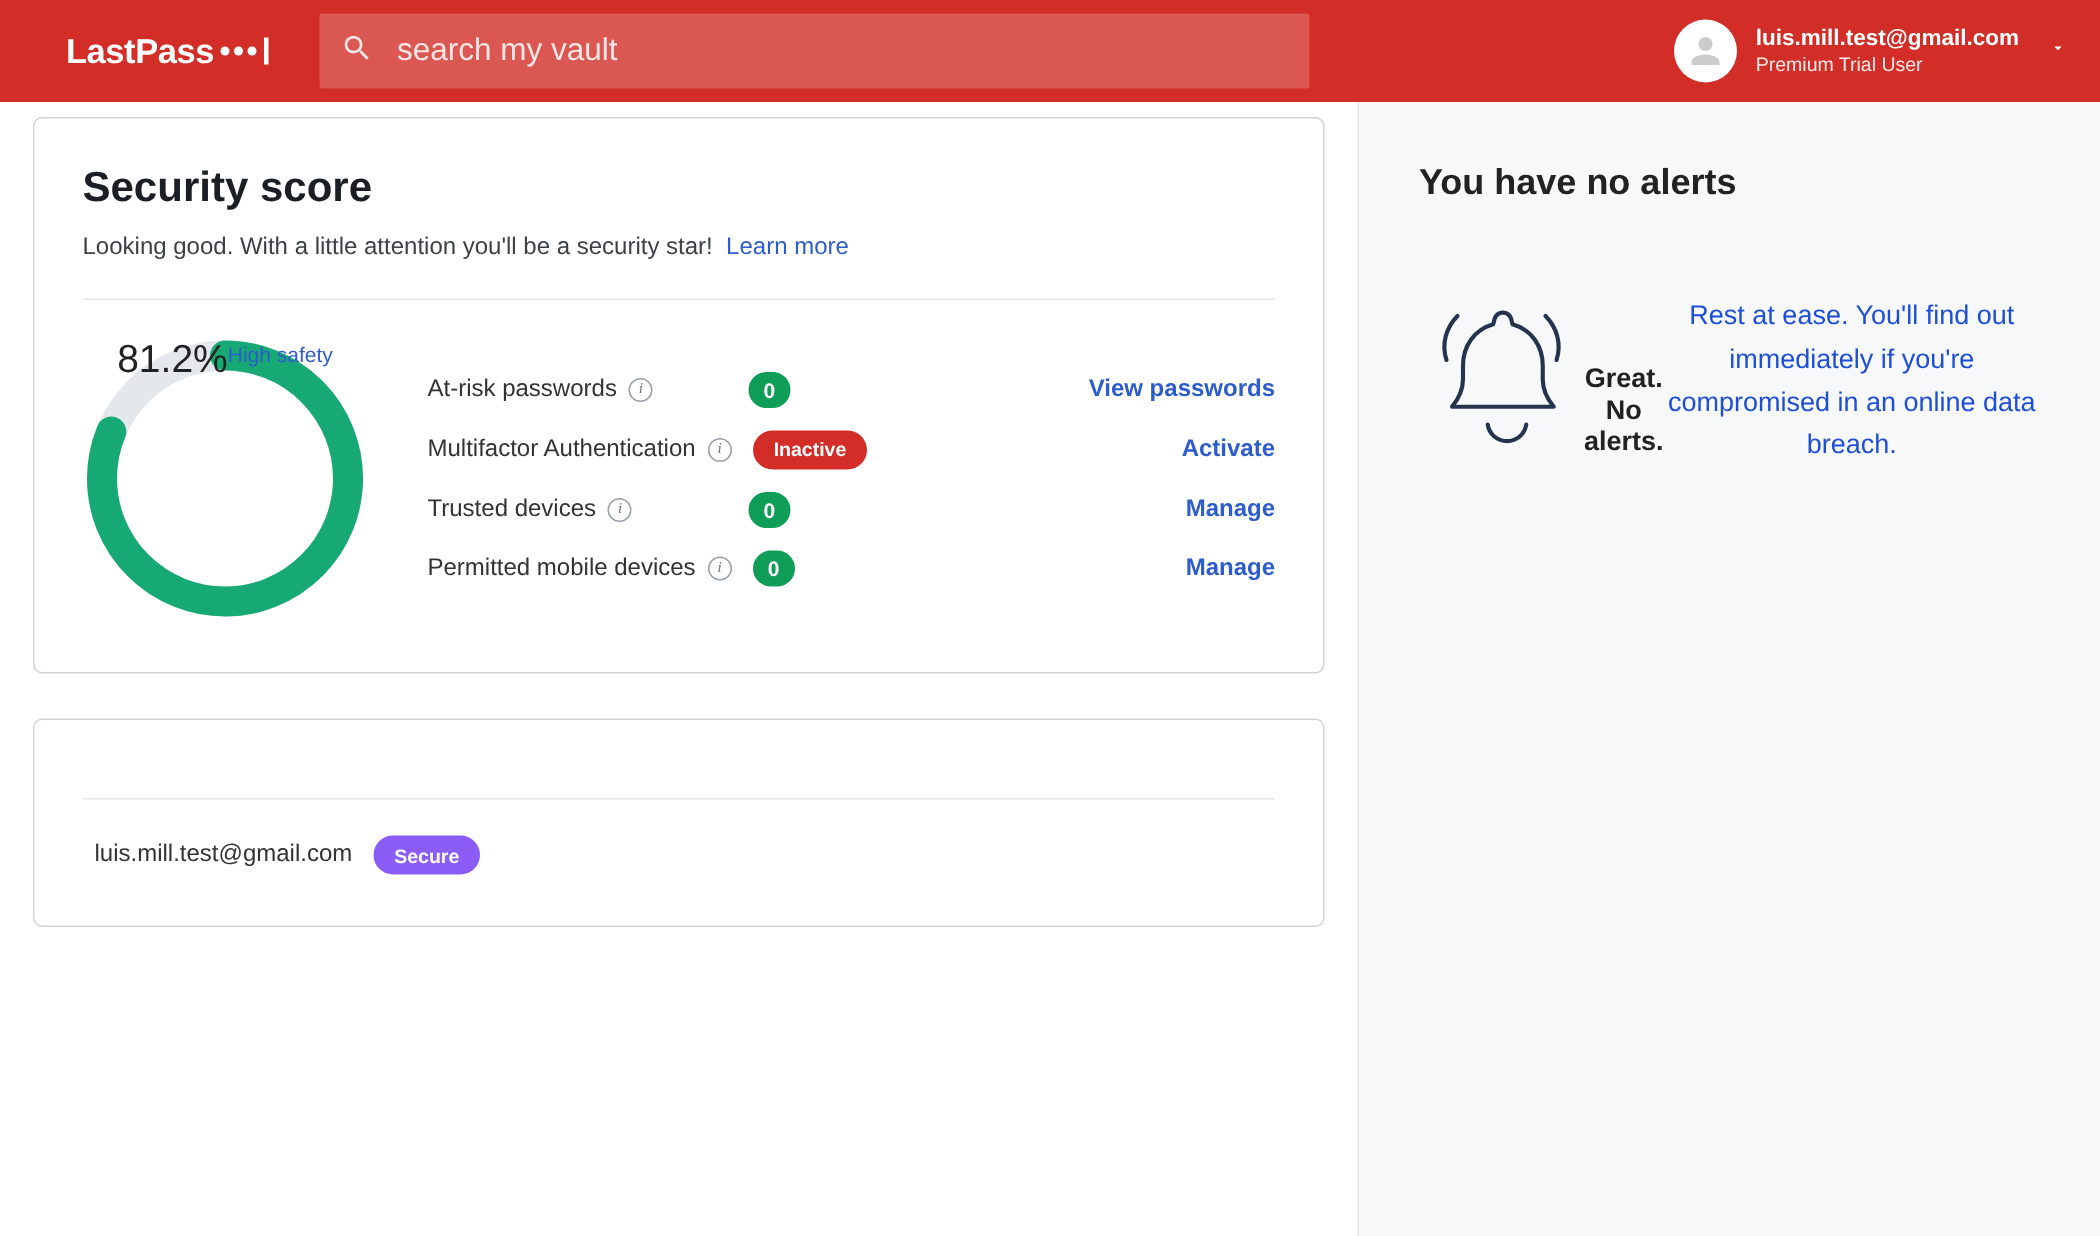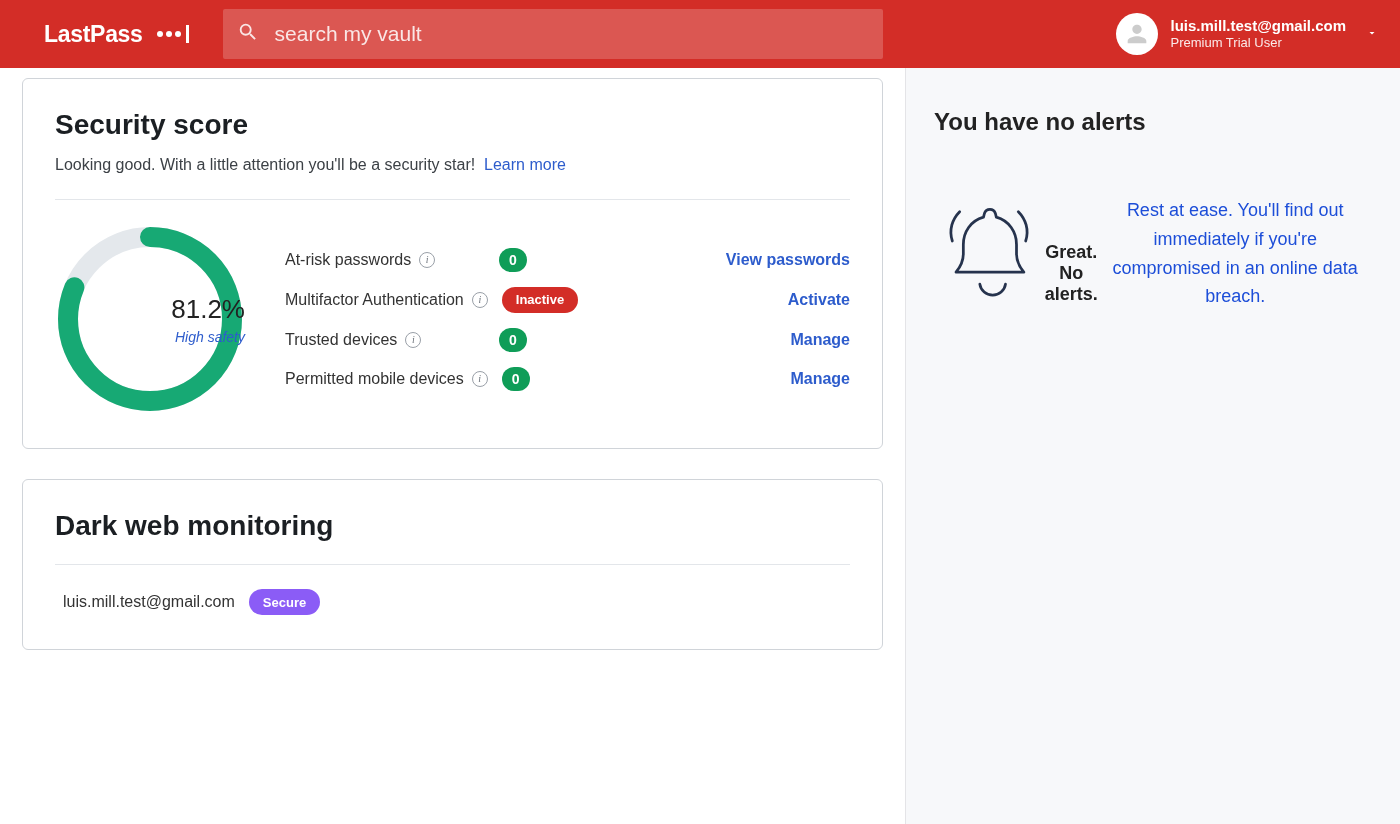--- a/index.html
+++ b/index.html
@@ -9,21 +9,21 @@
     background: #d32d27;
     height: 68px;
     display: flex;
     align-items: center;
     padding: 0 22px 0 44px;
     color: #fff;
   }
   .logo {
     display: flex;
     align-items: center;
-    gap: 12px;
+    gap: 2px;
   }
   .logo-text { font-size: 23px; font-weight: 700; letter-spacing: -0.3px; }
   .logo-dots { display:inline-flex; align-items:center; gap:3px; margin-left:2px;}
   .logo-dots .dot { width:6px; height:6px; background:#fff; border-radius:50%; }
   .logo-dots .bar { width:3px; height:18px; background:#fff; margin-left:2px;}
   .search {
     display:flex; align-items:center;
     background: rgba(255,255,255,0.20);
     height: 50px;
     margin-left: 34px;
@@ -58,43 +58,43 @@
     overflow-y: auto;
     position:relative;
     padding: 10px 22px 41px 22px;
   }
   .left::-webkit-scrollbar{ width:14px; background:#f1f1f1;}
   .left::-webkit-scrollbar-thumb{ background:#c3c3c3; }
   .right {
     flex:1;
     background:#f7f8fa;
     border-left:1px solid #e4e4e7;
-    padding: 40px 28px;
+    padding: 40px 40px;
   }
 
   .card {
     border:1px solid #d0d4d9;
     border-radius: 6px;
     padding: 30px 32px 34px 32px;
     margin-bottom: 30px;
     background:#fff;
   }
   .card h2 { font-size: 28px; font-weight:600; color:#1b1f23; margin-bottom: 12px; }
   .subtitle { font-size:16px; color:#3c4146; line-height:1.5; }
   .link { color:#2d5ccc; cursor:pointer; }
   .divider { border-top:1px solid #e3e6ea; margin: 22px 0 24px 0; }
 
   .score-area { display:flex; gap: 40px; align-items:center; }
   .donut { position:relative; width:190px; height:190px; }
   .donut svg { transform: rotate(-90deg); }
   .donut-center{
-    position:absolute; inset:0; display:flex; flex-direction:column; align-items:flex-end; justify-content:center;
+    position:absolute; inset:0; display:flex; flex-direction:row; align-items:flex-start; justify-content:center;
   }
   .donut-center .pct { font-size:26px; font-weight:400; color:#222;}
-  .donut-center .lbl { font-size:14px; color:#2d5ccc; margin-top:4px;font-style:italic;}
+  .donut-center .lbl { font-size:14px; color:#2d5ccc; margin-top:4px;}
 
   .metrics { flex:1; display:flex; flex-direction:column; gap: 15px; }
   .metric-row { display:flex; align-items:center; gap:14px; }
   .metric-label { font-size:16px; color:#333; min-width: 200px; display:flex; align-items:center; gap:8px;}
   .info-icon { width:16px; height:16px; border:1px solid #9aa0a8; border-radius:50%; display:inline-flex; align-items:center; justify-content:center; font-size:10px; color:#6d737b; font-style:italic; font-family: Georgia, serif;}
   .badge { display:inline-flex; align-items:center; justify-content:center; min-width:26px; height:24px; padding:0 10px; border-radius:12px; font-size:14px; font-weight:600; color:#fff;}
   .badge.green { background:#0f9d58; }
   .pill { display:inline-flex; align-items:center; justify-content:center; height:26px; padding:0 14px; border-radius:14px; font-size:13px; font-weight:600; color:#fff;}
   .pill.red { background:#d32d27; }
   .pill.green { background:#8b5cf6; }
@@ -202,21 +202,20 @@
                 <span class="info-icon">i</span>
               </span>
             <span class="badge green">0</span>
             <span class="metric-action">Manage</span>
           </div>
         </div>
       </div>
     </div>
 
     <div class="card">
-      <h2>Dark web monitoring</h2>
       <div class="divider"></div>
       <div class="email-row">
         <span>luis.mill.test@gmail.com</span>
         <span class="pill green">Secure</span>
       </div>
     </div>
   </div>
 
   <div class="right">
     <div class="r-title">You have no alerts</div>

